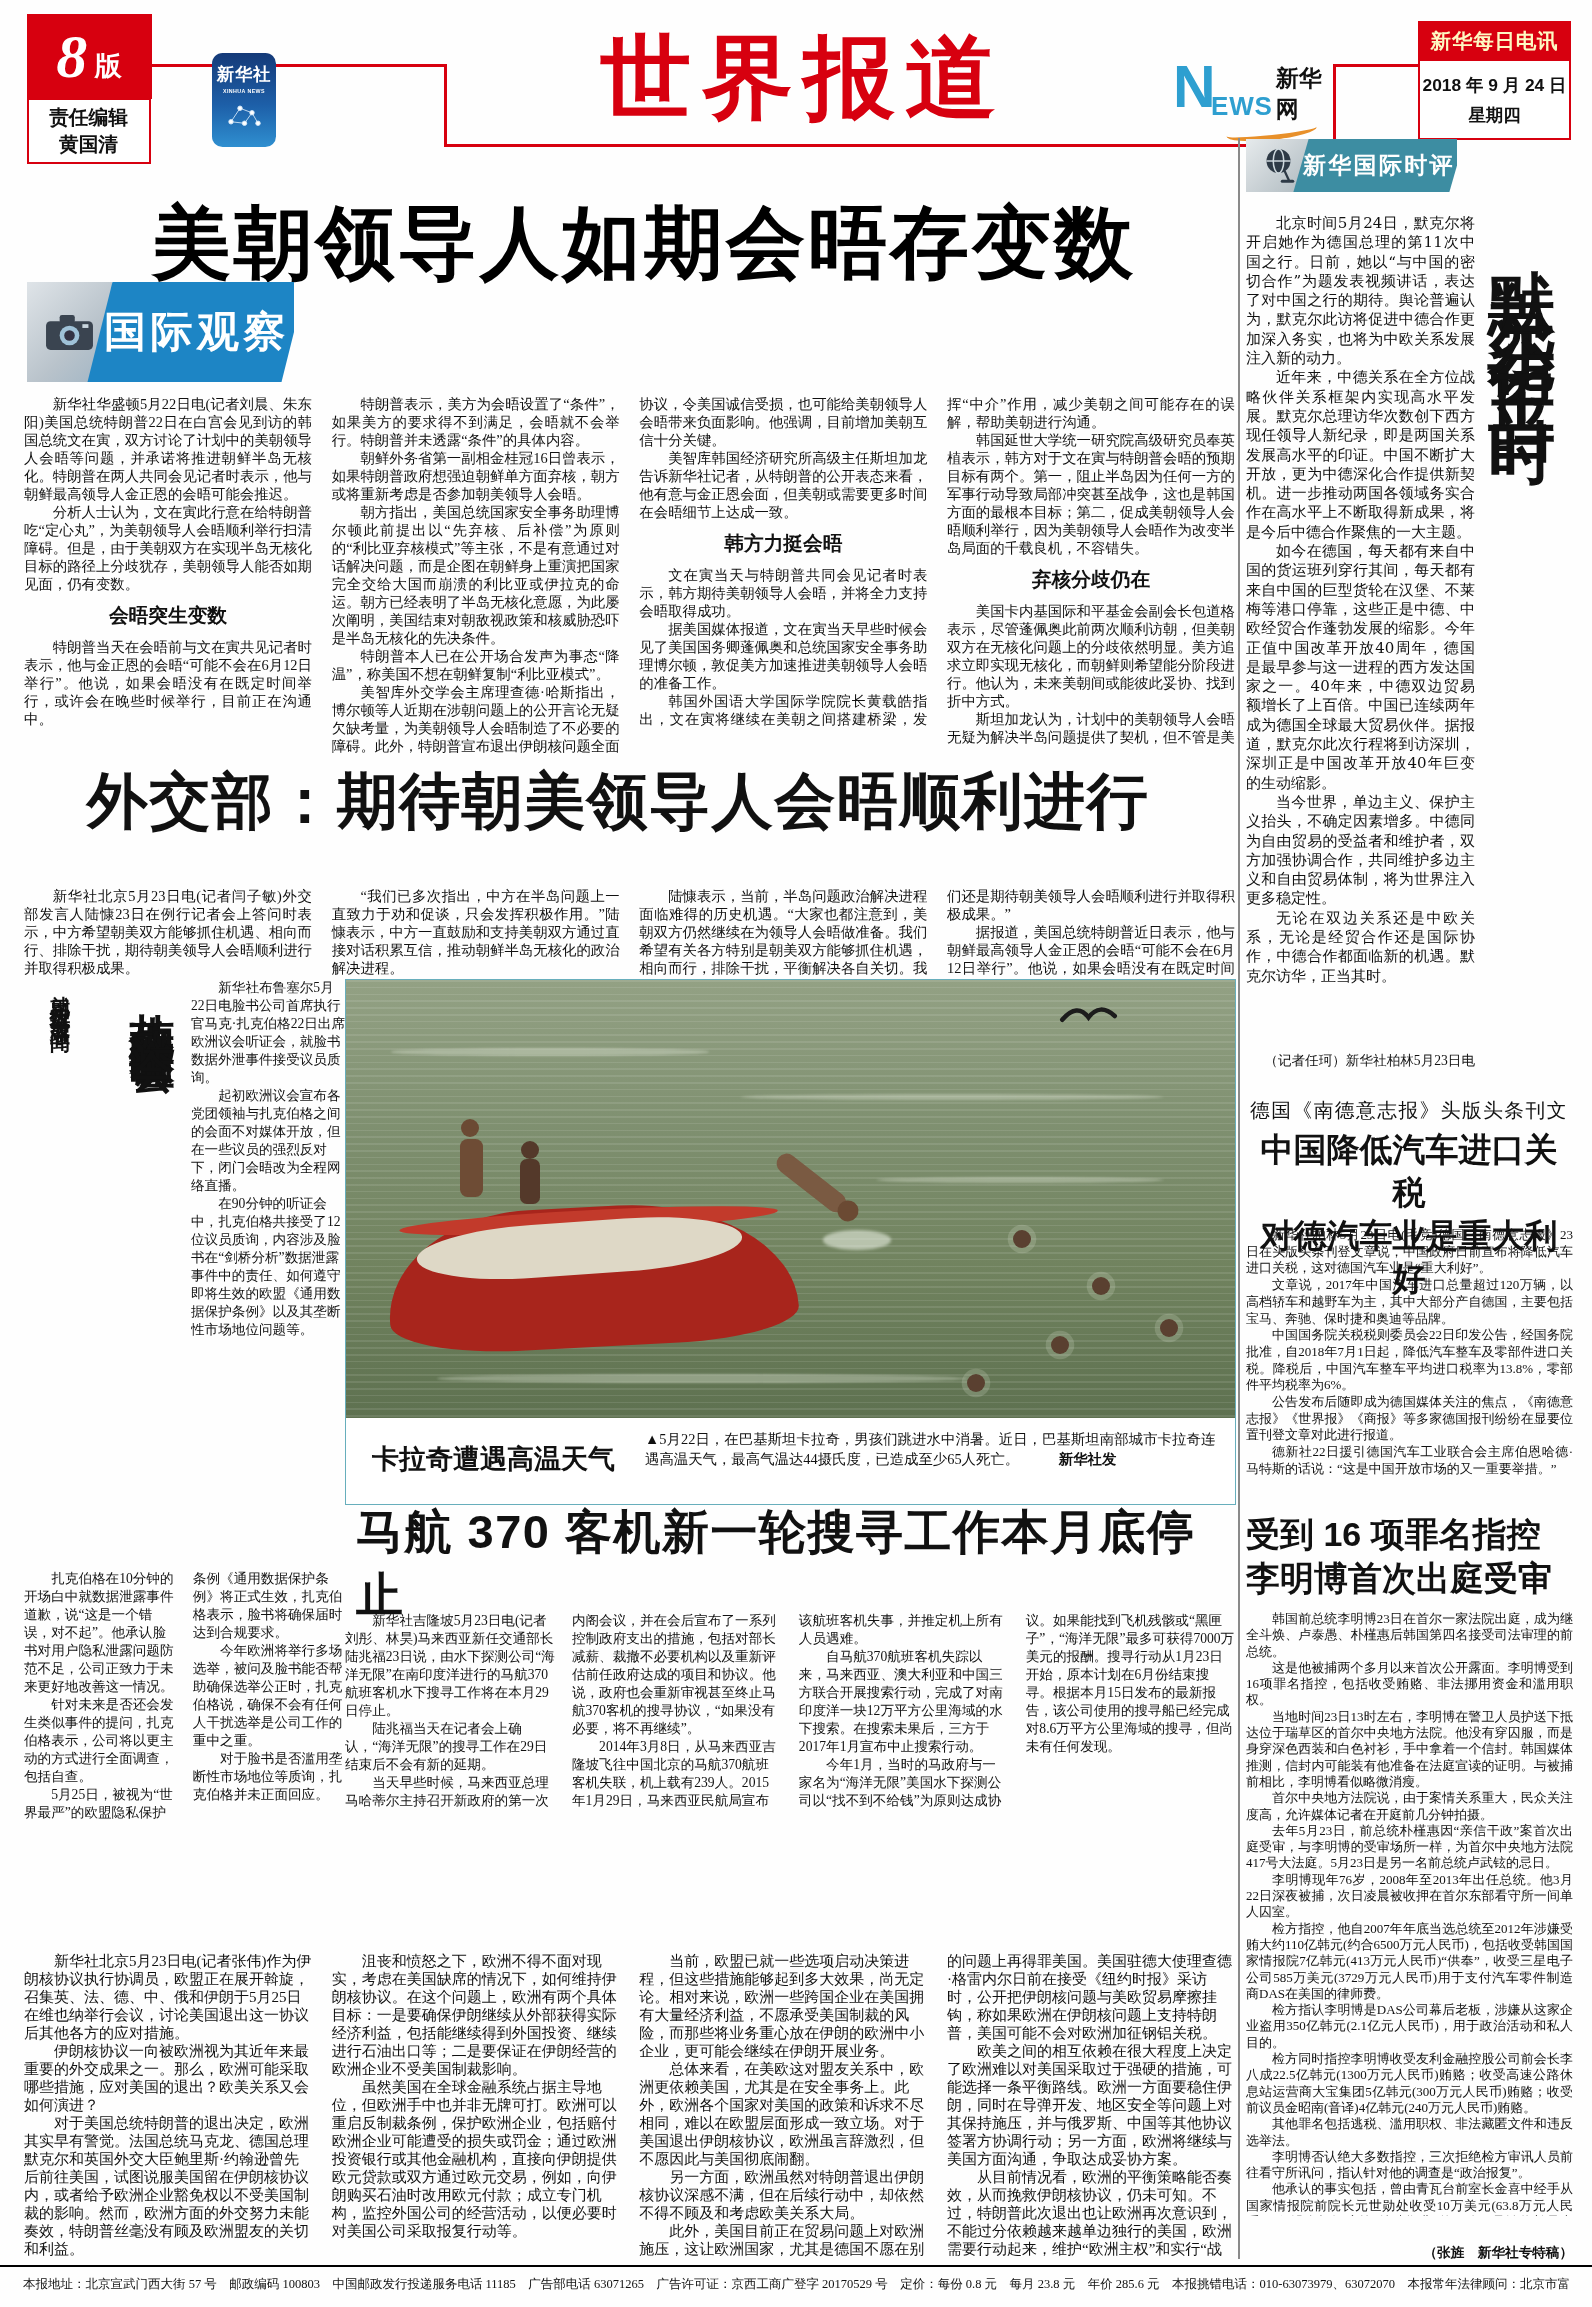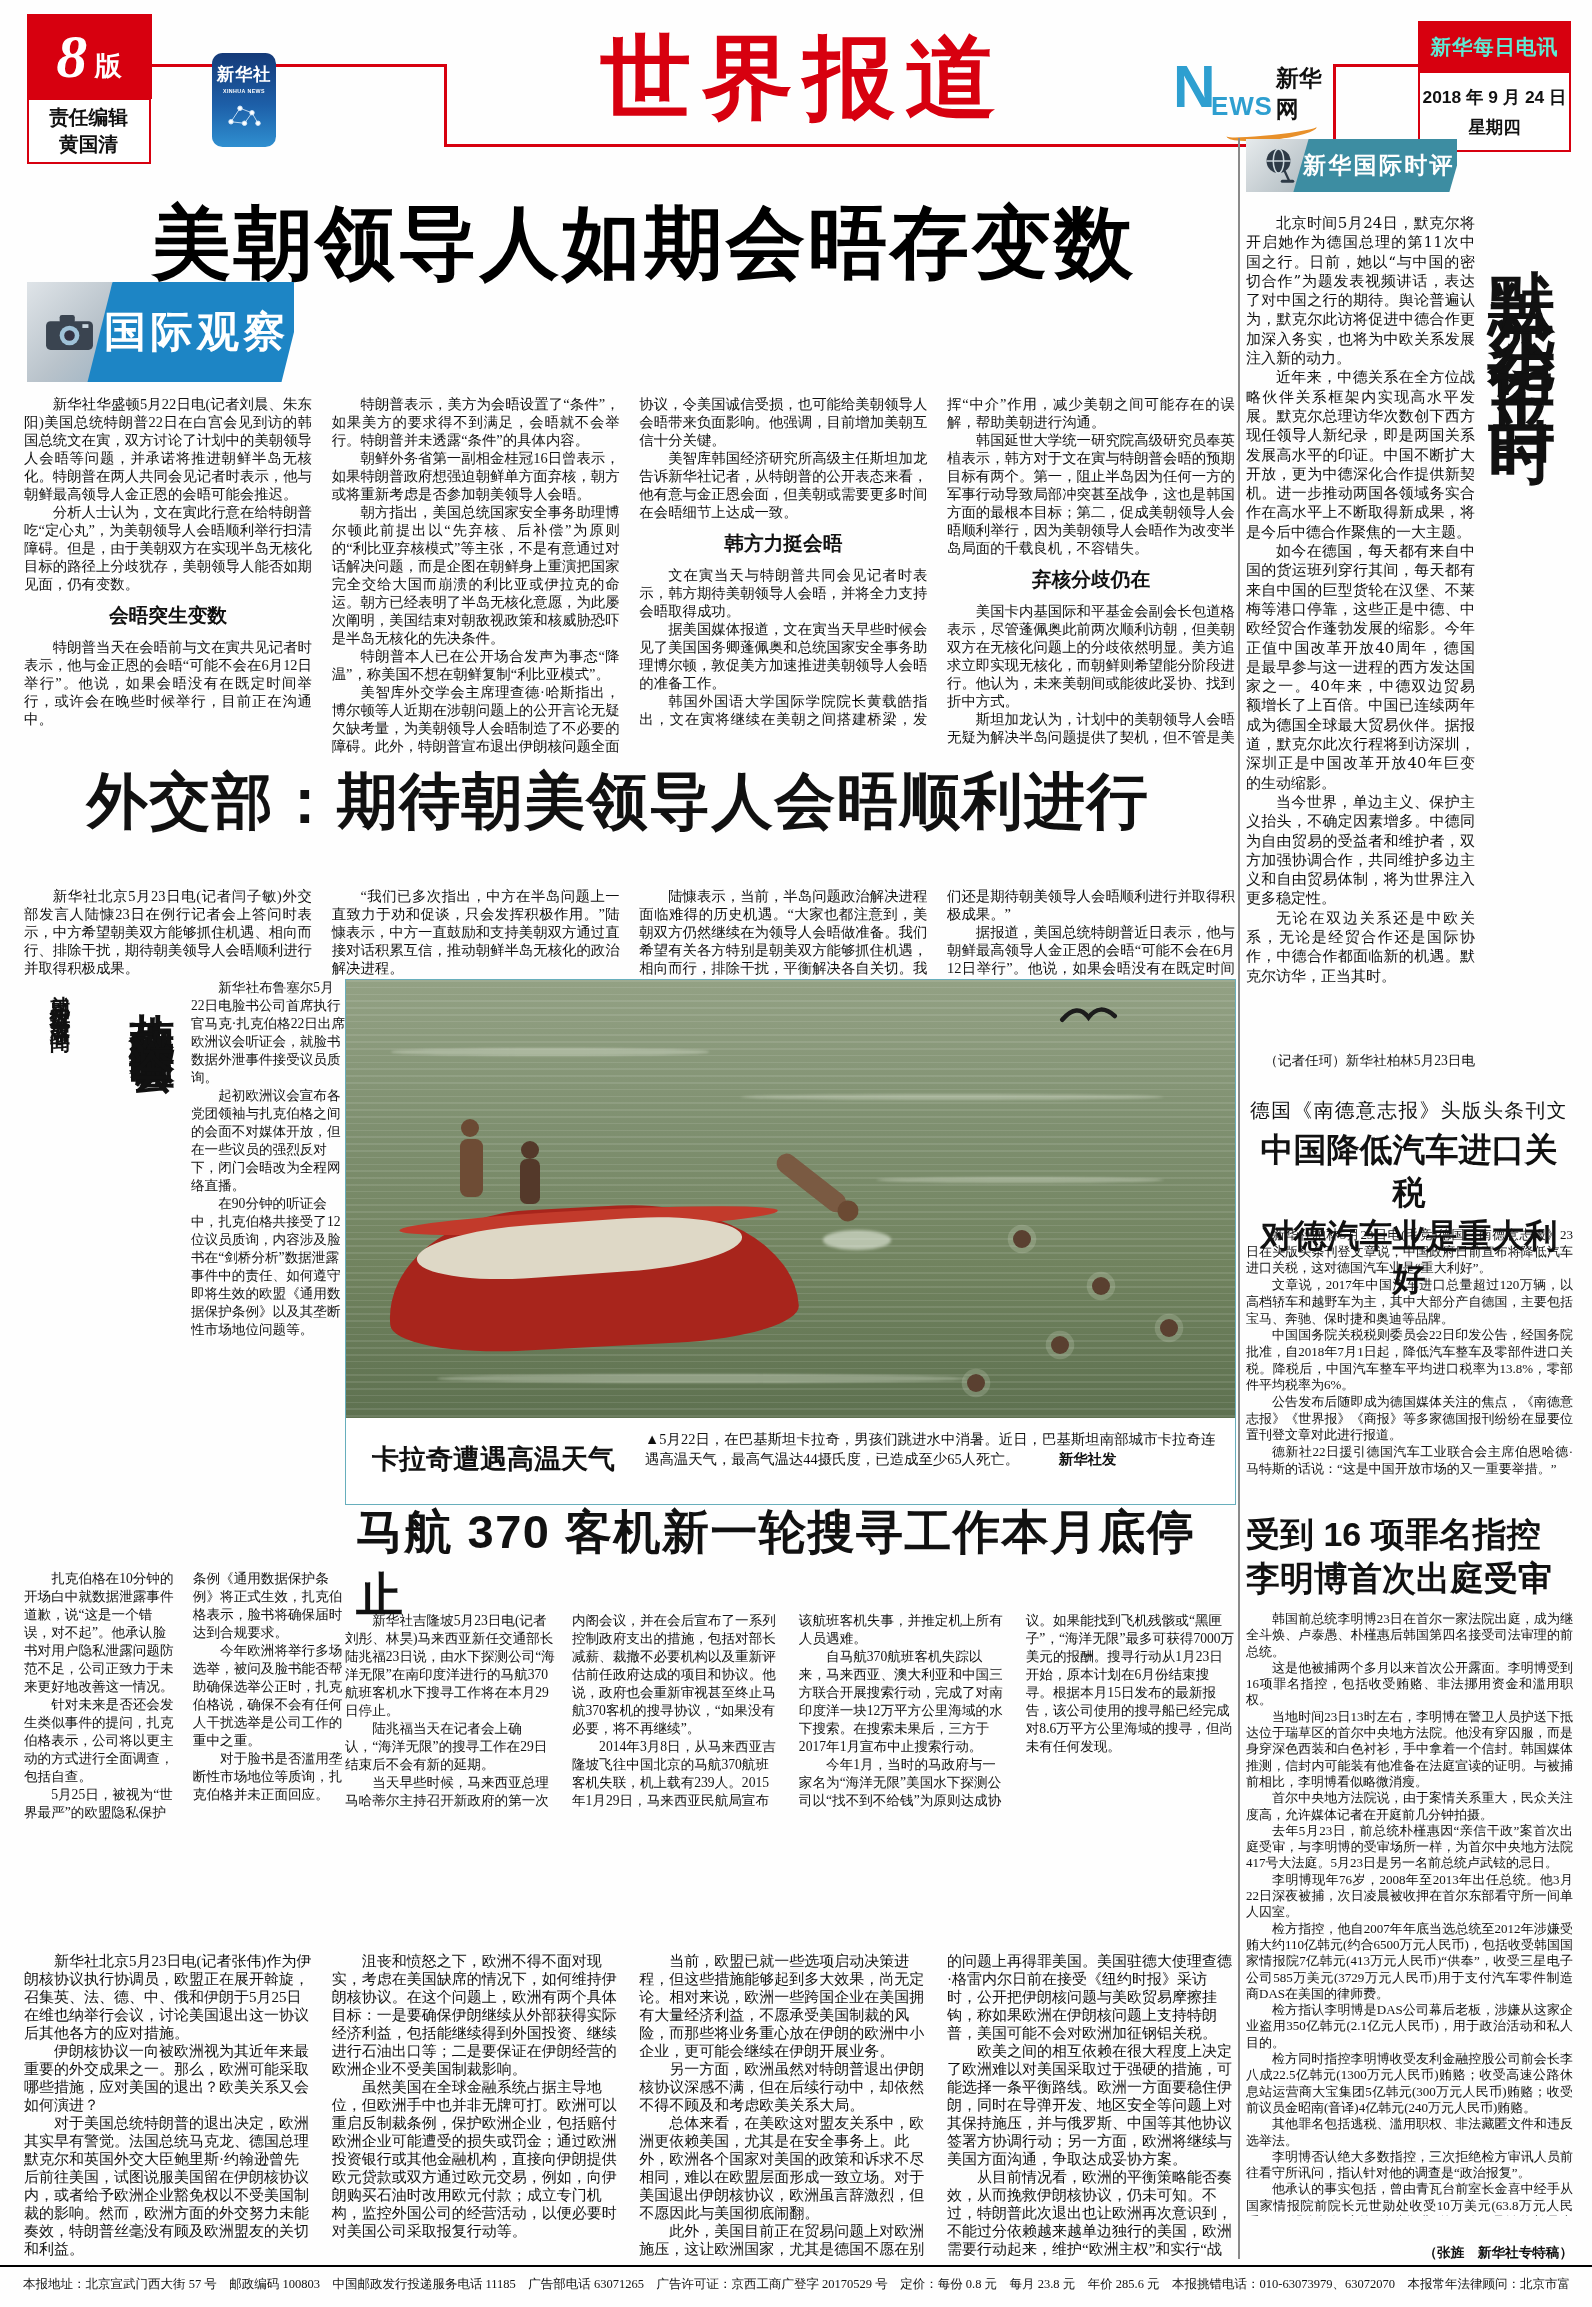--- a/index.html
+++ b/index.html
@@ -26,21 +26,21 @@
   #sectiontitle{left:523px;top:10.6px;width:561px;height:135px;display:flex;align-items:center;justify-content:center;
                 color:#d7000f;font:900 91px "Liberation Serif",serif;letter-spacing:10.6px;}
   #newslogo{left:1173px;top:61px;width:152px;height:79px;}
   #newslogo .row{display:flex;align-items:flex-start;}
   #newslogo .n{font:900 59px "Liberation Sans",sans-serif;color:#2e9fd0;line-height:.9;}
   #newslogo .ews{font:900 26px "Liberation Sans",sans-serif;color:#2e9fd0;margin:30px 0 0 -4.5px;letter-spacing:0.8px;}
   #newslogo .site{font:900 23px "Liberation Sans",sans-serif;color:#111;margin:1.5px 0 0 3px;}
   #newslogo .swoosh{width:91px;height:12px;margin:-1.5px 0 0 53px;border-radius:50%;
                     border-bottom:5.3px solid #e8902a;transform:rotate(-6deg);}
   #mastheadbox{left:1418px;top:21px;width:153px;height:124px;}
-  #mastheadbox .band{height:52px;background:#d7000f;color:#5eead4;display:flex;align-items:center;justify-content:center;
+  #mastheadbox .band{height:40px;background:#d7000f;color:#fef9c3;display:flex;align-items:center;justify-content:center;
                      font:900 20.5px "Liberation Sans",sans-serif;letter-spacing:0.8px;}
   #mastheadbox .dt{height:77px;border:2.3px solid #d7000f;border-top:none;background:#fff;display:flex;
                    flex-direction:column;align-items:center;justify-content:center;gap:6px;
                    font:700 17.4px "Liberation Sans",sans-serif;}
 
   
   #leadhead{left:106px;top:171px;width:1076px;height:145px;display:flex;align-items:center;justify-content:center;
             font:900 79px "Liberation Sans","DejaVu Sans",sans-serif;letter-spacing:3px;color:#000;}
   #badgeintl{left:26.5px;top:282px;width:267px;height:100px;display:flex;overflow:hidden;}
   #badgeintl .cam{width:85px;background:linear-gradient(135deg,#dfe4e8 0%,#b9c3cb 60%,#9fb4c4 100%);
@@ -286,22 +286,22 @@
       <p class="para">今年1月，当时的马政府与一家名为“海洋无限”美国水下探测公司以“找不到不给钱”为原则达成协议。如果能找到飞机残骸或“黑匣子”，“海洋无限”最多可获得7000万美元的报酬。搜寻行动从1月23日开始，原本计划在6月份结束搜寻。根据本月15日发布的最新报告，该公司使用的搜寻船已经完成对8.6万平方公里海域的搜寻，但尚未有任何发现。</p>
     </div>
 
   <div class="abs" id="iranbody">
       <p class="para">新华社北京5月23日电(记者张伟)作为伊朗核协议执行协调员，欧盟正在展开斡旋，召集英、法、德、中、俄和伊朗于5月25日在维也纳举行会议，讨论美国退出这一协议后其他各方的应对措施。</p>
       <p class="para">伊朗核协议一向被欧洲视为其近年来最重要的外交成果之一。那么，欧洲可能采取哪些措施，应对美国的退出？欧美关系又会如何演进？</p>
       <p class="para">对于美国总统特朗普的退出决定，欧洲其实早有警觉。法国总统马克龙、德国总理默克尔和英国外交大臣鲍里斯·约翰逊曾先后前往美国，试图说服美国留在伊朗核协议内，或者给予欧洲企业豁免权以不受美国制裁的影响。然而，欧洲方面的外交努力未能奏效，特朗普丝毫没有顾及欧洲盟友的关切和利益。</p>
       <p class="para">沮丧和愤怒之下，欧洲不得不面对现实，考虑在美国缺席的情况下，如何维持伊朗核协议。在这个问题上，欧洲有两个具体目标：一是要确保伊朗继续从外部获得实际经济利益，包括能继续得到外国投资、继续进行石油出口等；二是要保证在伊朗经营的欧洲企业不受美国制裁影响。</p>
       <p class="para">虽然美国在全球金融系统占据主导地位，但欧洲手中也并非无牌可打。欧洲可以重启反制裁条例，保护欧洲企业，包括赔付欧洲企业可能遭受的损失或罚金；通过欧洲投资银行或其他金融机构，直接向伊朗提供欧元贷款或双方通过欧元交易，例如，向伊朗购买石油时改用欧元付款；成立专门机构，监控外国公司的经营活动，以便必要时对美国公司采取报复行动等。</p>
       <p class="para">当前，欧盟已就一些选项启动决策进程，但这些措施能够起到多大效果，尚无定论。相对来说，欧洲一些跨国企业在美国拥有大量经济利益，不愿承受美国制裁的风险，而那些将业务重心放在伊朗的欧洲中小企业，更可能会继续在伊朗开展业务。</p>
+      <p class="para">总体来看，在美欧这对盟友关系中，欧洲更依赖美国，尤其是在安全事务上。此外，欧洲各个国家对美国的政策和诉求不尽相同，难以在欧盟层面形成一致立场。对于美国退出伊朗核协议，欧洲虽言辞激烈，但不愿因此与美国彻底闹翻。</p>
       <p class="para">另一方面，欧洲虽然对特朗普退出伊朗核协议深感不满，但在后续行动中，却依然不得不顾及和考虑欧美关系大局。</p>
-      <p class="para">总体来看，在美欧这对盟友关系中，欧洲更依赖美国，尤其是在安全事务上。此外，欧洲各个国家对美国的政策和诉求不尽相同，难以在欧盟层面形成一致立场。对于美国退出伊朗核协议，欧洲虽言辞激烈，但不愿因此与美国彻底闹翻。</p>
       <p class="para">此外，美国目前正在贸易问题上对欧洲施压，这让欧洲国家，尤其是德国不愿在别的问题上再得罪美国。美国驻德大使理查德·格雷内尔日前在接受《纽约时报》采访时，公开把伊朗核问题与美欧贸易摩擦挂钩，称如果欧洲在伊朗核问题上支持特朗普，美国可能不会对欧洲加征钢铝关税。</p>
       <p class="para">欧美之间的相互依赖在很大程度上决定了欧洲难以对美国采取过于强硬的措施，可能选择一条平衡路线。欧洲一方面要稳住伊朗，同时在导弹开发、地区安全等问题上对其保持施压，并与俄罗斯、中国等其他协议签署方协调行动；另一方面，欧洲将继续与美国方面沟通，争取达成妥协方案。</p>
       <p class="para">从目前情况看，欧洲的平衡策略能否奏效，从而挽救伊朗核协议，仍未可知。不过，特朗普此次退出也让欧洲再次意识到，不能过分依赖越来越单边独行的美国，欧洲需要行动起来，维护“欧洲主权”和实行“战略自主”。长期来看，围绕伊朗核问题的争执或将成为欧美关系发生重大变化的分水岭。</p>
     </div>
 
   <div class="abs" id="vdivider"></div>
   <div class="abs" id="badgetimeping">
     <div class="globe">
       <svg width="35" height="39" viewBox="0 0 46 52">
         <circle cx="23" cy="20" r="16" fill="#2e3a46"></circle>

